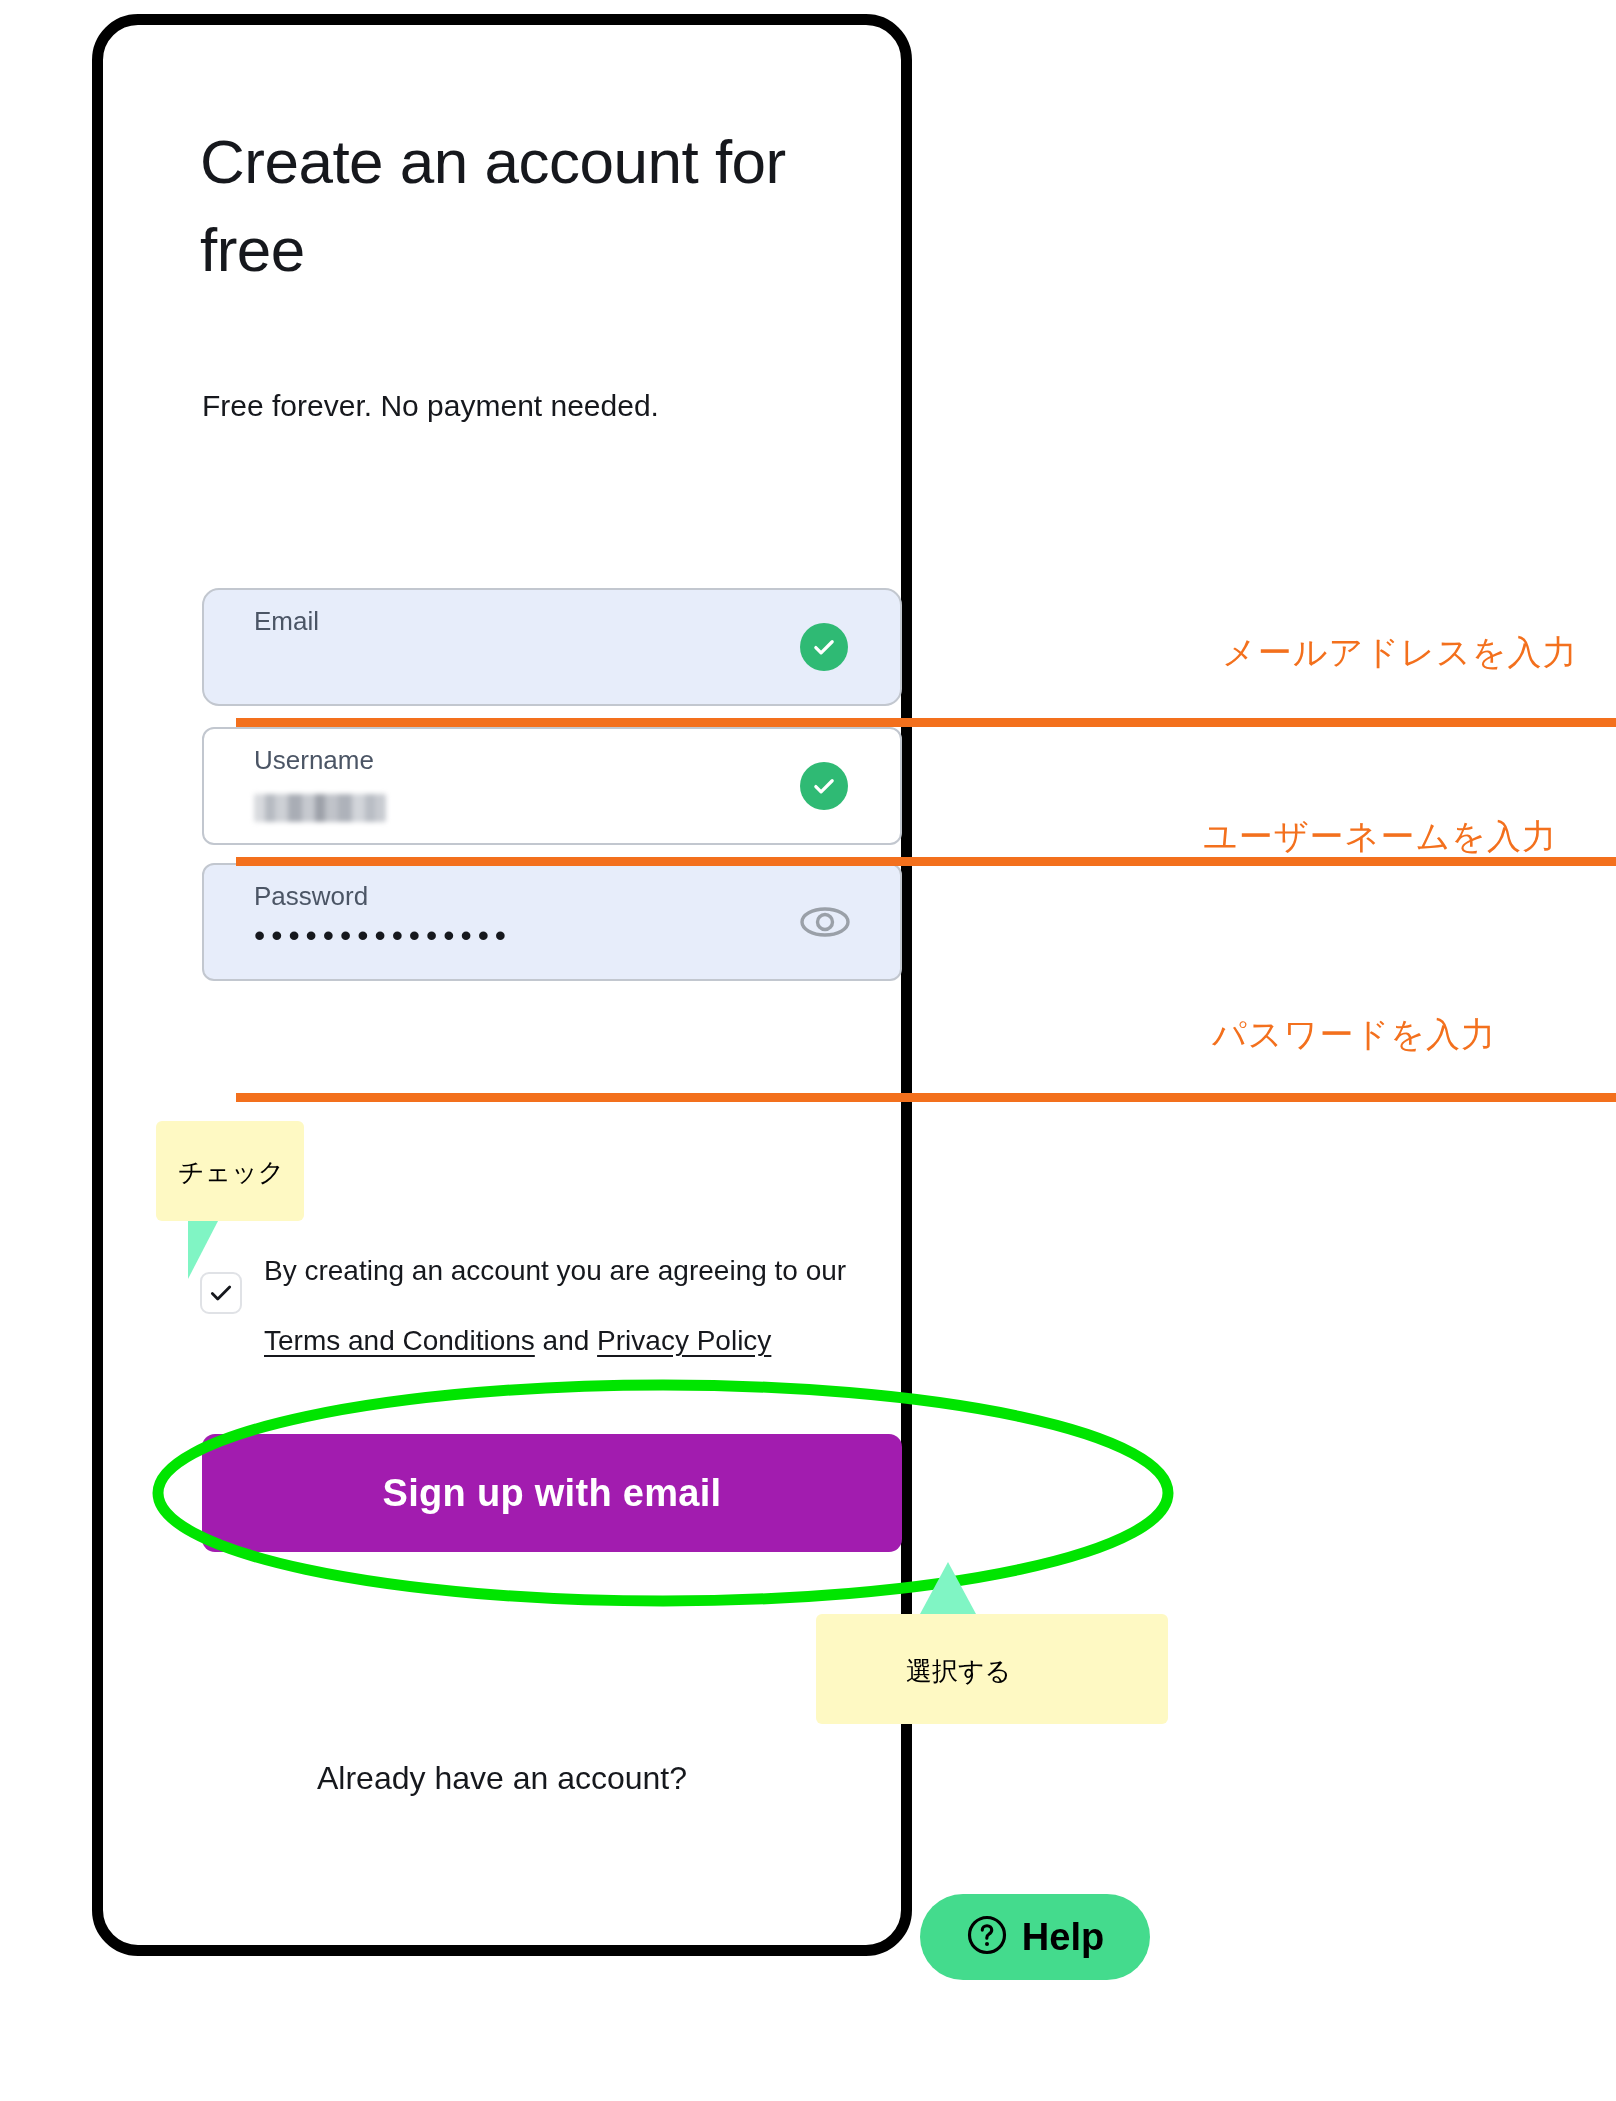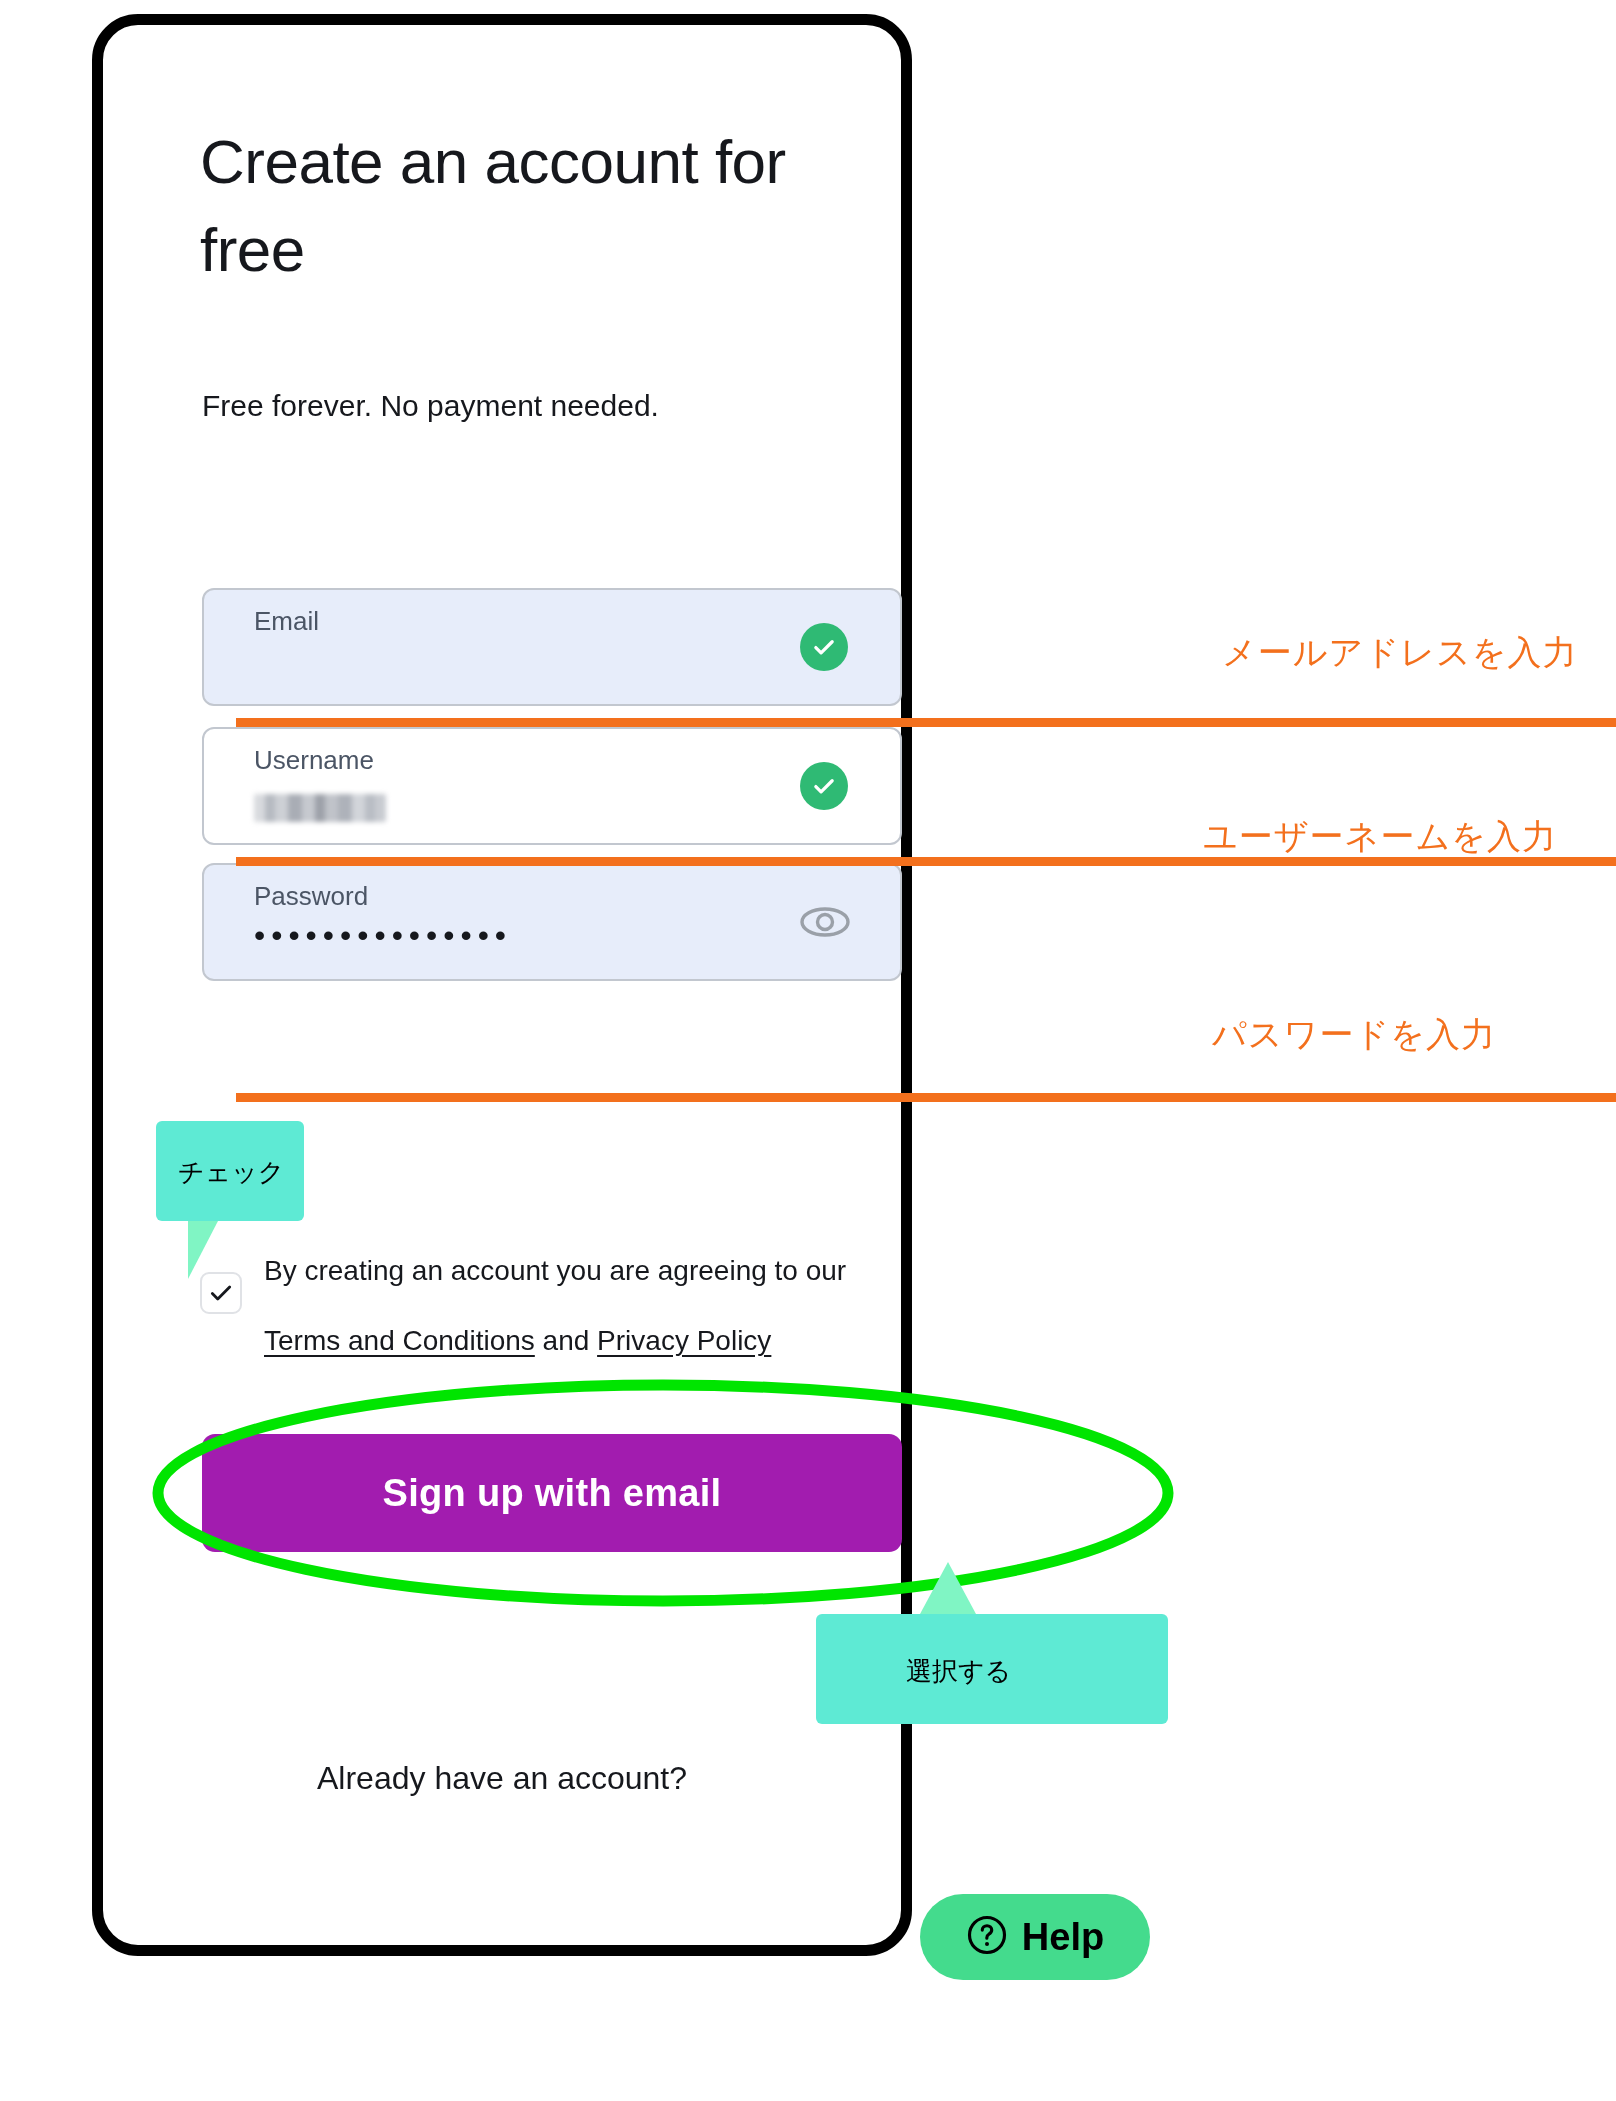--- a/index.html
+++ b/index.html
@@ -50,21 +50,21 @@
     left:202px;
     width:700px;
     height:118px;
     box-sizing:border-box;
     border:2px solid #c2c7cf;
     border-radius:12px;
     z-index:10;
   }
   .field.filled{ background:#e7edfa; }
   .field.plain{ background:#ffffff; }
-  #field-email{ top:588px; }
+  #field-email{ top:588px;border-radius:17px; }
   #field-username{ top:727px; }
   #field-password{ top:863px; }
 
   .field-label{
     position:absolute;
     left:50px; top:16px;
     font-size:26px;
     color:#4b5565;
   }
   .field-value{
@@ -141,21 +141,21 @@
     white-space:nowrap;
     z-index:31;
   }
   #note-email{ left:1222px; top:630px;font-family:Liberation Mono, monospace; }
   #note-username{ left:1203px; top:814px; }
   #note-password{ left:1212px; top:1012px; }
 
   
   .callout{
     position:absolute;
-    background:#5eead4;
+    background:#fef9c3;
     border-radius:6px;
     z-index:40;
     text-decoration:underline;
   }
   .callout .callout-text{
     position:absolute;
     font-size:26px;
     color:#000;
     font-weight:500;
     white-space:nowrap;

